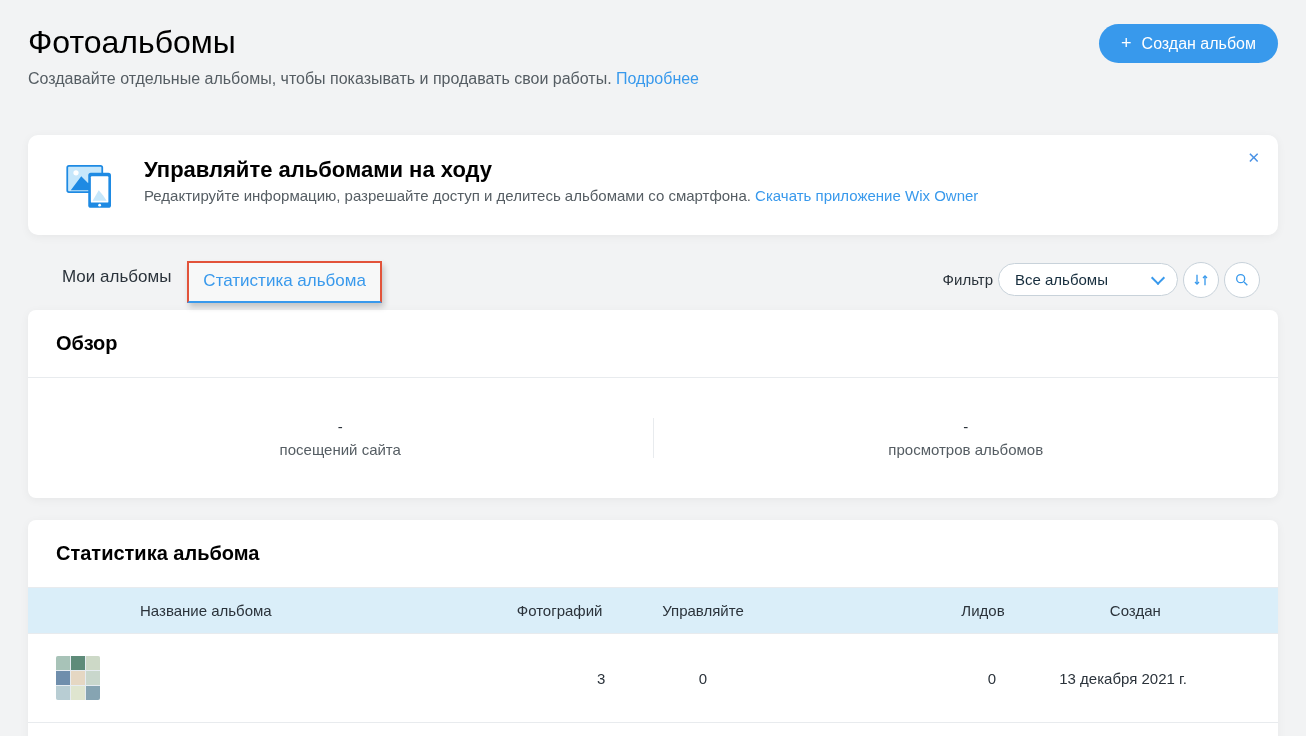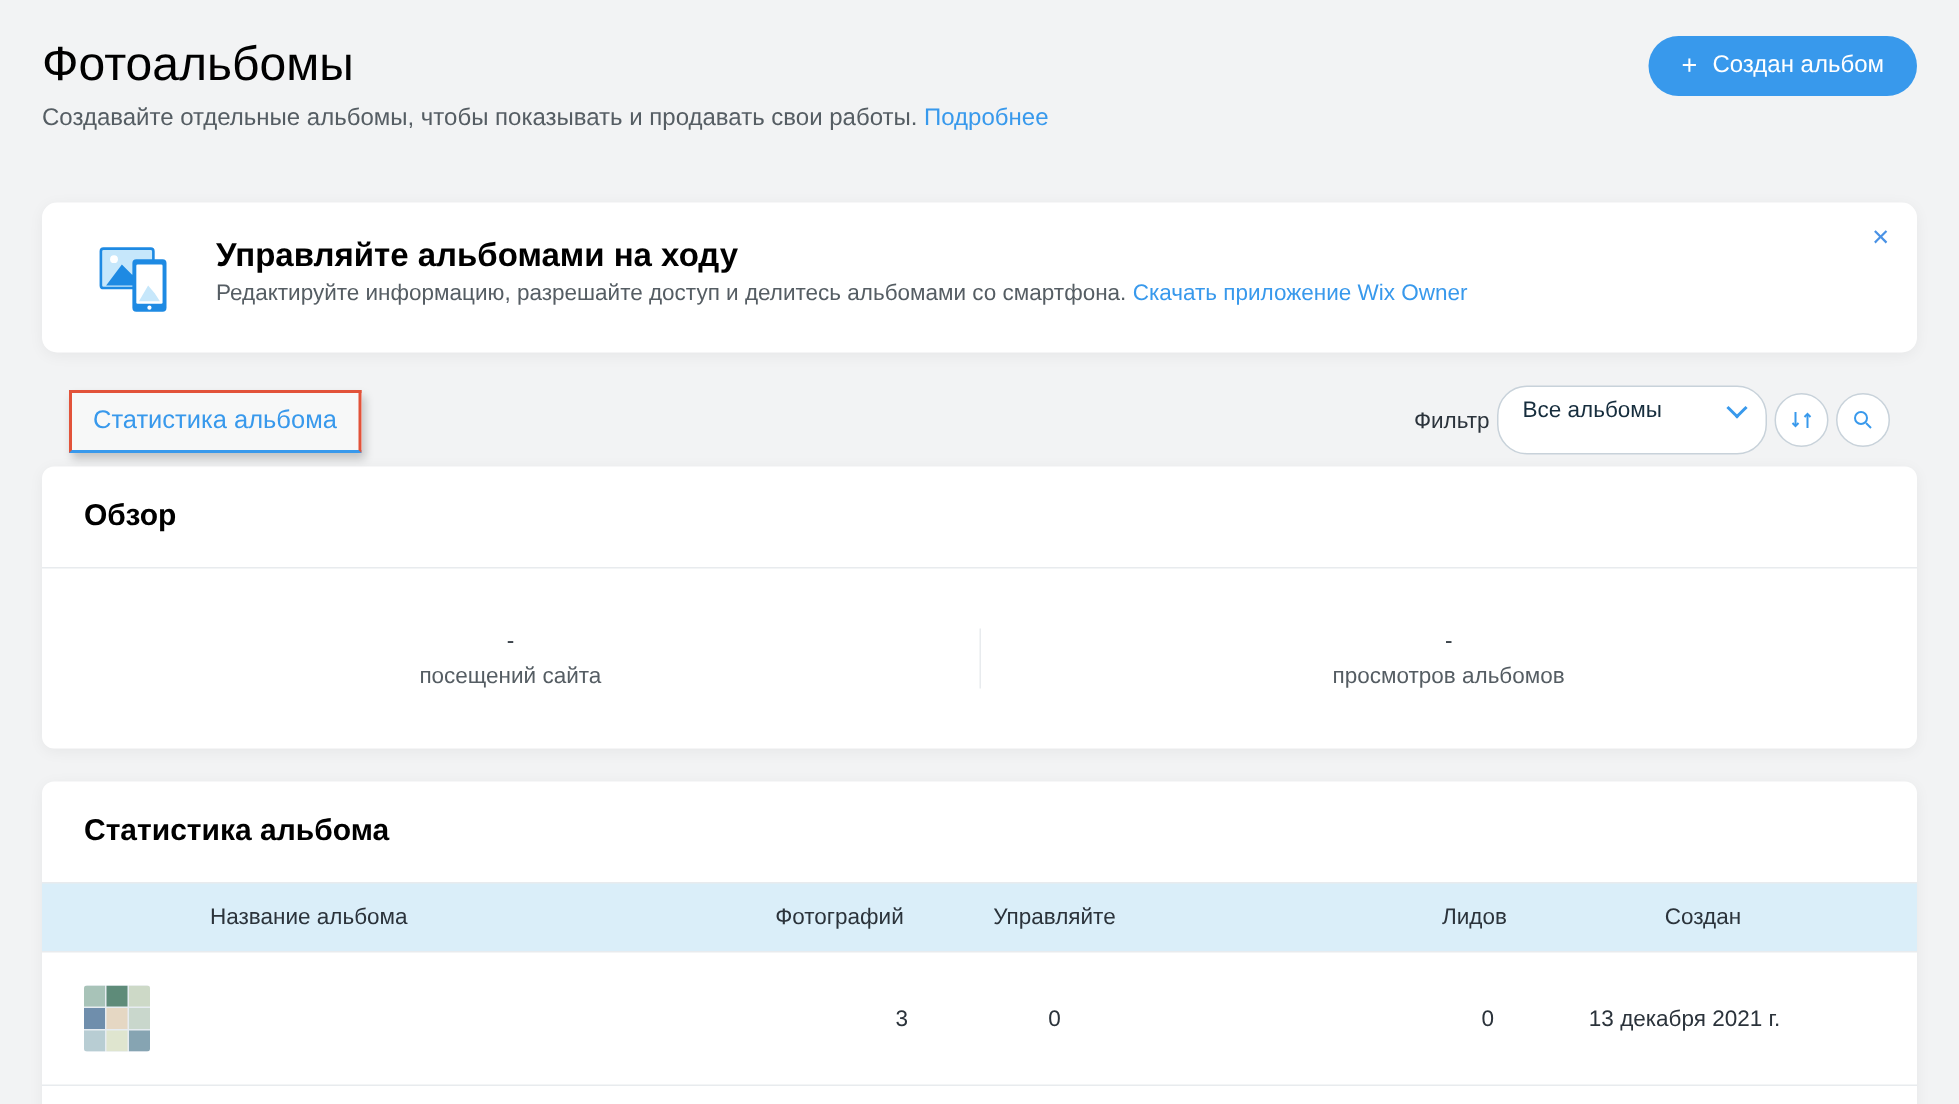--- a/index.html
+++ b/index.html
@@ -64,21 +64,21 @@
     border:2px solid var(--highlight-border);
     padding:8px 14px 10px 14px;
     margin-bottom:-1px;
     box-shadow:2px 4px 6px rgba(0,0,0,.2);
     background:rgba(255,255,255,0.4);
   }
   .filter-area{display:flex;align-items:center;gap:5px}
   .filter-label{font-size:15px;color:#2b333b}
   .select{
     display:flex;align-items:center;justify-content:space-between;gap:14px;
-    background:#fff;border:1px solid #c8d2da;border-radius:20px;padding:7px 14px 20px 16px;
+    background:#fff;border:1px solid #c8d2da;border-radius:20px;padding:7px 14px 7px 16px;
     min-width:180px;cursor:pointer;font-size:15px;
   }
   .chev{width:10px;height:10px;border-left:2px solid var(--blue-dark);border-bottom:2px solid var(--blue-dark);transform:rotate(-45deg);margin-top:-4px}
   .round-btn{
     width:36px;height:36px;border-radius:50%;border:1px solid #c8d2da;background:#fff;
     display:flex;align-items:center;justify-content:center;cursor:pointer;color:var(--blue-dark);
   }
 
   
   .panel{
@@ -165,20 +165,21 @@
       <h2>Управляйте альбомами на ходу</h2>
       <p>
         <span>Редактируйте информацию, разрешайте доступ и делитесь альбомами со смартфона. </span><a class="link">Скачать приложение Wix Owner</a>
       </p>
     </div>
     <div class="close">✕</div>
   </div>
 
   <div class="tabbar">
     <div class="tabs">
+      <div class="tab">Мои альбомы</div>
       <div class="tab active tab-highlight">Статистика альбома</div>
     </div>
     <div class="filter-area">
       <span class="filter-label">Фильтр</span>
       <div class="select">
         <span>Все альбомы</span>
         <span class="chev"></span>
       </div>
       <div class="round-btn">
         <svg width="16" height="16" viewBox="0 0 24 24" fill="none" stroke="#3899ec" stroke-width="2">

